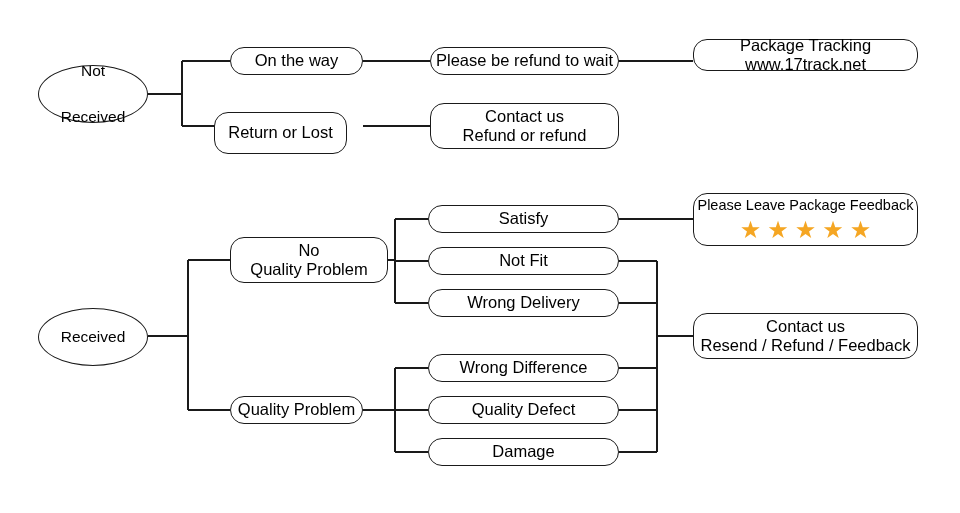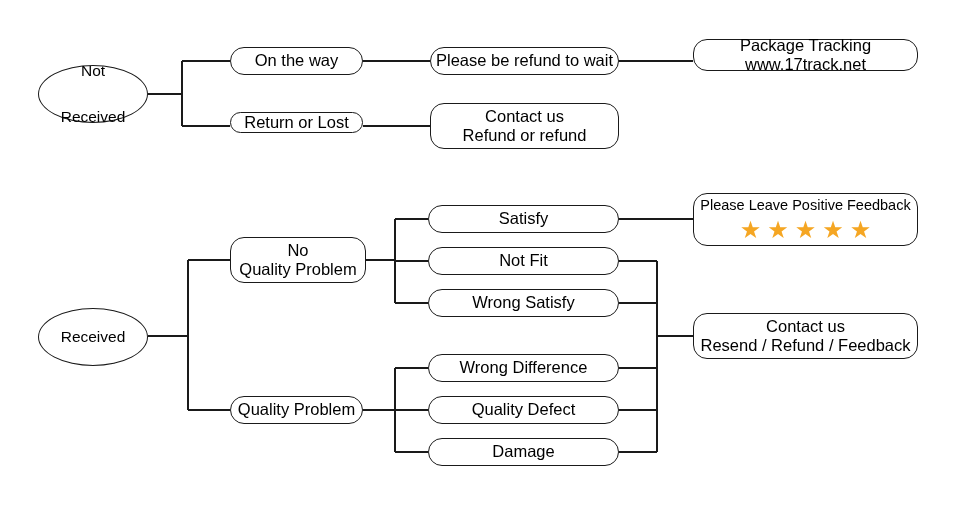--- a/index.html
+++ b/index.html
@@ -118,21 +118,21 @@
 
   <div class="node ellipse f16" style="left:38px; top:65px; width:110px; height:58px;gap:28px;">
     <span class="ln">Not</span>
     <span class="ln">Received</span>
   </div>
 
   <div class="node pill f17" style="left:230px; top:47px; width:133px; height:28px;">
     <span class="ln">On the way</span>
   </div>
 
-  <div class="node pill f17" style="left:230px; top:112px; width:133px; height:21px;">
+  <div class="node pill f17" style="left:214px; top:112px; width:133px; height:42px;">
     <span class="ln">Return or Lost</span>
   </div>
 
   <div class="node pill f17" style="left:430px; top:47px; width:189px; height:28px;">
     <span class="ln">Please be refund to wait</span>
   </div>
 
   <div class="node pill f17" style="left:430px; top:103px; width:189px; height:46px;">
     <span class="ln">Contact us</span>
     <span class="ln">Refund or refund</span>
@@ -140,55 +140,55 @@
 
   <div class="node pill f17" style="left:693px; top:39px; width:225px; height:32px;">
     <span class="ln">Package Tracking</span>
     <span class="ln">www.17track.net</span>
   </div>
 
   <div class="node ellipse f16" style="left:38px; top:308px; width:110px; height:58px;">
     <span class="ln">Received</span>
   </div>
 
-  <div class="node pill f17" style="left:230px; top:237px; width:136px; height:46px;">
+  <div class="node pill f17" style="left:230px; top:237px; width:158px; height:46px;">
     <span class="ln">No</span>
     <span class="ln">Quality Problem</span>
   </div>
 
   <div class="node pill f17" style="left:230px; top:396px; width:133px; height:28px;">
     <span class="ln">Quality Problem</span>
   </div>
 
   <div class="node pill f17" style="left:428px; top:205px; width:191px; height:28px;">
     <span class="ln">Satisfy</span>
   </div>
 
   <div class="node pill f17" style="left:428px; top:247px; width:191px; height:28px;">
     <span class="ln">Not Fit</span>
   </div>
 
   <div class="node pill f17" style="left:428px; top:289px; width:191px; height:28px;">
-    <span class="ln">Wrong Satisfy</span>
+    <span class="ln">Wrong Delivery</span>
   </div>
 
   <div class="node pill f17" style="left:428px; top:354px; width:191px; height:28px;">
     <span class="ln">Wrong Difference</span>
   </div>
 
   <div class="node pill f17" style="left:428px; top:396px; width:191px; height:28px;">
     <span class="ln">Quality Defect</span>
   </div>
 
   <div class="node pill f17" style="left:428px; top:438px; width:191px; height:28px;">
     <span class="ln">Damage</span>
   </div>
 
   <div class="node pill" style="left:693px; top:193px; width:225px; height:53px;">
-    <span class="fb-title">Please Leave Positive Feedback</span>
+    <span class="fb-title">Please Leave Package Feedback</span>
     <span class="stars">
       <span class="star" style="color:#F5A623;">★</span>
       <span class="star" style="color:#F5A623;">★</span>
       <span class="star" style="color:#F5A623;">★</span>
       <span class="star" style="color:#F5A623;">★</span>
       <span class="star" style="color:#F5A623;">★</span>
     </span>
   </div>
 
   <div class="node pill f17" style="left:693px; top:313px; width:225px; height:46px;">

